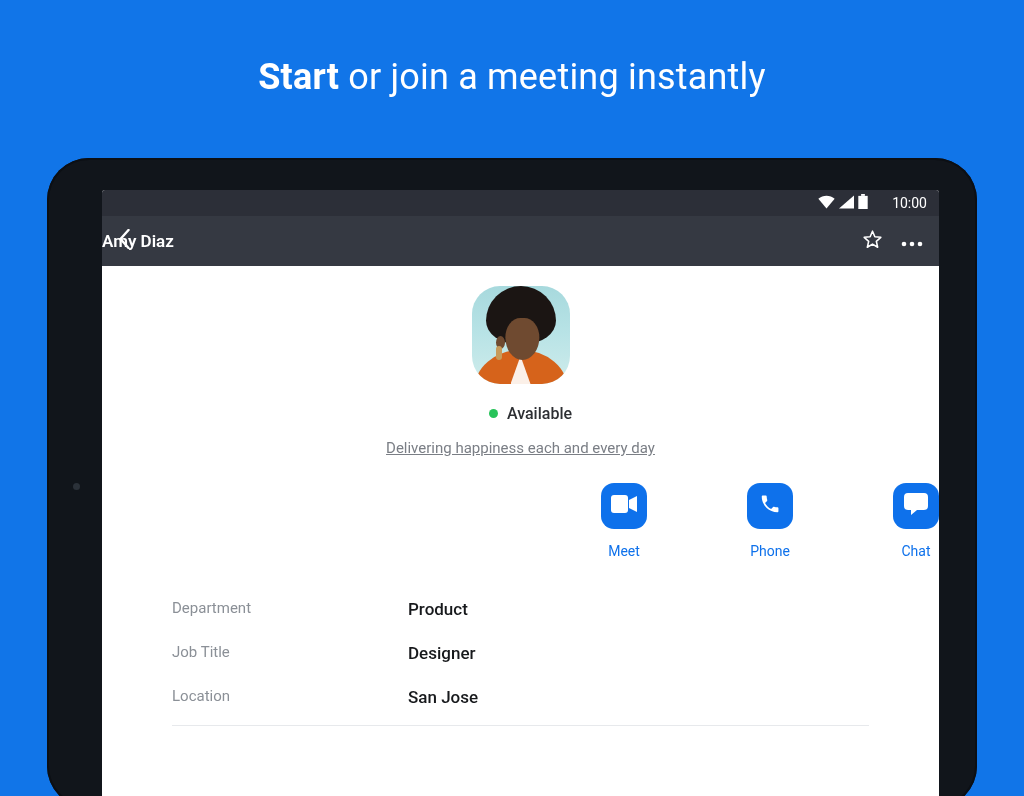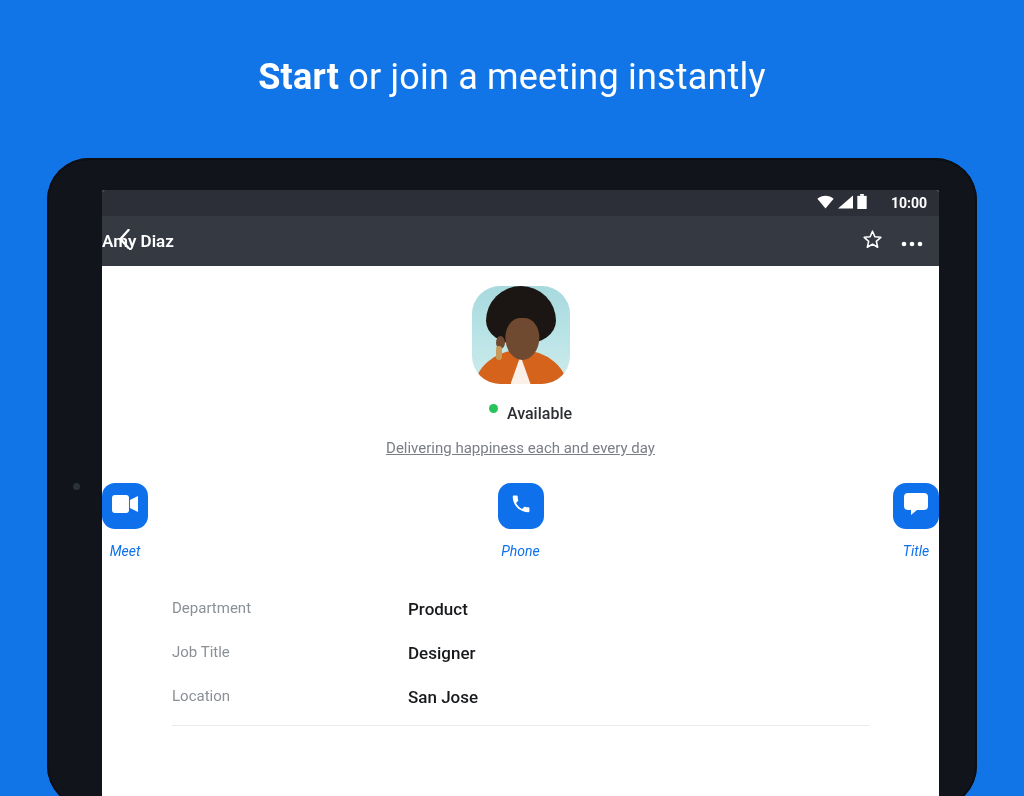--- a/index.html
+++ b/index.html
@@ -54,21 +54,20 @@
     display: flex;
     justify-content: flex-end;
     align-items: center;
     padding-right: 12px;
     gap: 4px;
     color: #fff;
   }
   .status-bar .time {
     font-size: 14px;
     margin-left: 20px;
-    font-weight: bold;
   }
   .app-bar {
     height: 50px;
     background: #353942;
     display: flex;
     align-items: center;
     padding: 0 16px;
     position: relative;
     color: #fff;
   }
@@ -141,21 +140,21 @@
     position: absolute;
     bottom: 0; left: 50%; transform: translateX(-50%);
     width: 20px; height: 28px;
     background: #fff;
     clip-path: polygon(50% 0, 100% 100%, 0 100%);
     opacity: 0.9;
   }
   .status-row {
     display: flex;
     justify-content: center;
-    align-items: flex-start;
+    align-items: center;
     gap: 9px;
     margin-top: 20px;
     padding-left: 20px;
   }
   .status-dot {
     width: 9px; height: 9px;
     border-radius: 50%;
     background: #28c35a;
   }
   .status-text {
@@ -165,24 +164,23 @@
   }
   .tagline {
     text-align: center;
     color: #7a7e85;
     font-size: 15px;
     margin-top: 16px;
     text-decoration: underline;
   }
   .actions {
     display: flex;
-    justify-content: space-between;
-    gap: 52px;
+    justify-content: flex-end;
+    gap: 100px;
     margin-top: 26px;
-    font-style: italic;
   }
   .action {
     display: flex;
     flex-direction: column;
     align-items: center;
     gap: 14px;
     cursor: pointer;
   }
   .action .btn {
     width: 46px; height: 46px;
@@ -315,21 +313,21 @@
           <span class="label">Phone</span>
         </div>
         <div class="action">
           <div class="btn">
             <span>
               <svg width="24" height="22" viewBox="0 0 24 22">
                   <path fill="#fff" d="M4 0 h16 a4 4 0 0 1 4 4 v9 a4 4 0 0 1 -4 4 h-7 l-6 5 v-5 h-3 a4 4 0 0 1 -4 -4 v-9 a4 4 0 0 1 4 -4 z"></path>
                 </svg>
             </span>
           </div>
-          <span class="label">Title</span>
+          <span class="label">Chat</span>
         </div>
       </div>
 
       <div class="details">
         <div class="detail-row">
           <div class="k">Department</div>
           <div class="v">Product</div>
         </div>
         <div class="detail-row">
           <div class="k">Job Title</div>

